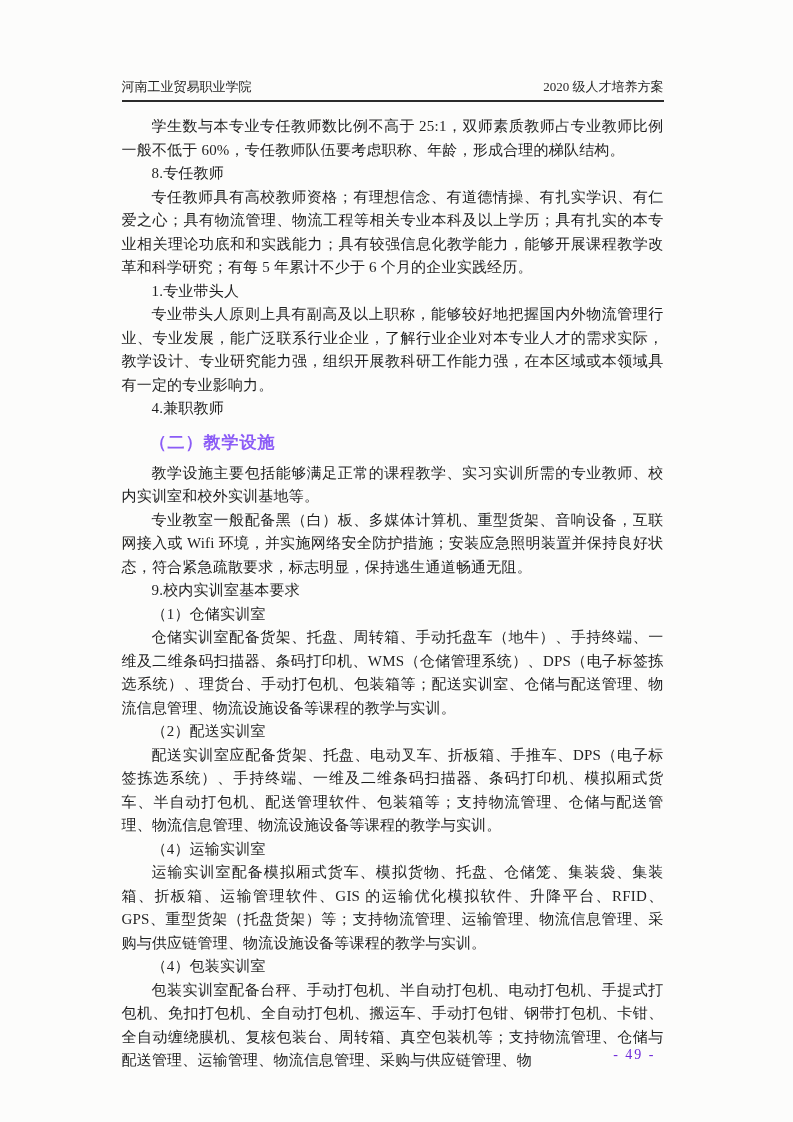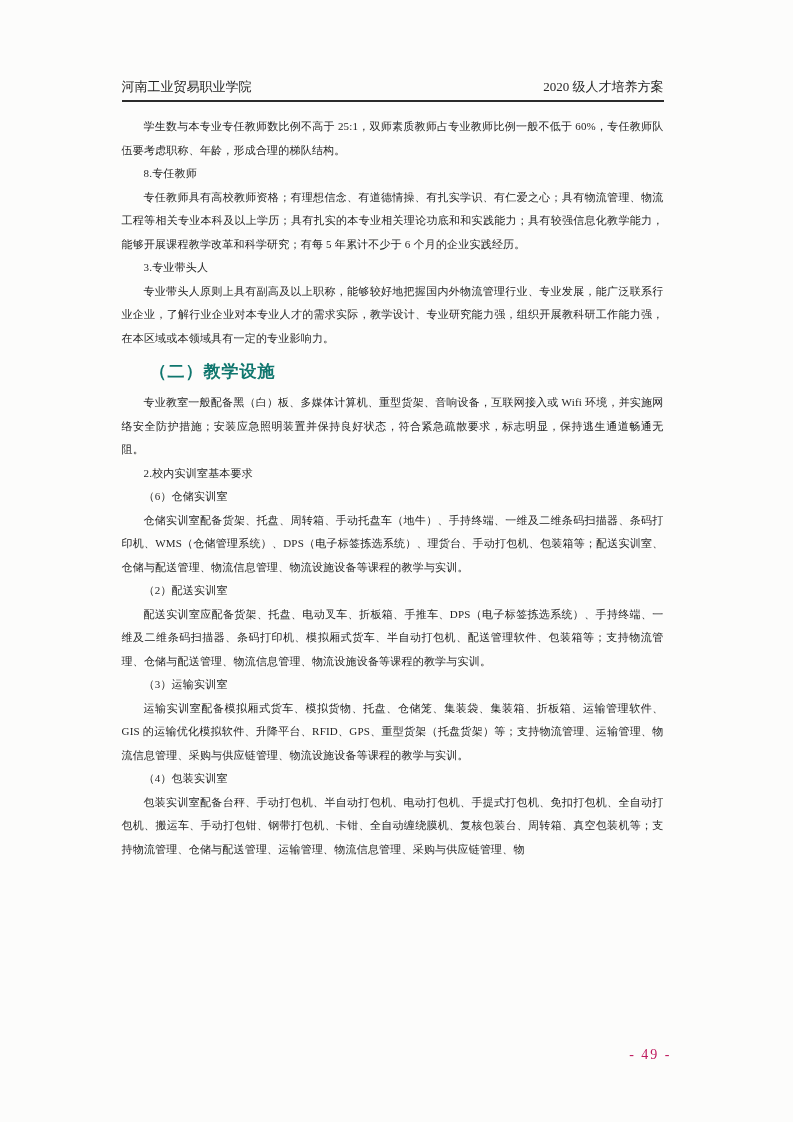--- a/index.html
+++ b/index.html
@@ -30,68 +30,70 @@
     border-bottom: 2px solid #2b2b2b;
     font-size: 13px;
     line-height: 17px;
     color: #242424;
   }
   .doc-body {
     padding-top: 13px;
   }
   .doc-body p.para {
     margin: 0;
-    font-size: 11px;
+    font-size: 15px;
     line-height: 23.5px;
     text-align: justify;
     text-justify: inter-ideograph;
     text-indent: 2em;
     letter-spacing: 0.2px;
   }
   .doc-body h2.heading {
     margin: 9px 0 6px 0;
     font-family: "Liberation Sans", "DejaVu Sans", sans-serif;
     font-weight: bold;
     font-size: 17px;
     line-height: 26px;
     text-indent: 28px;
-    color: #0f766e;
+    color: #8b5cf6;
     letter-spacing: 1px;
   }
   .page-number {
     position: absolute;
     top: 1035px;
-    right: 84px;
+    right: 100px;
     font-size: 14px;
     letter-spacing: 2px;
-    color: #be185d;
+    color: #6d28d9;
   }
 </style>
 </head>
 <body>
 
 <div class="page">
   <div class="content">
     <div class="page-header">
       <span>河南工业贸易职业学院</span>
       <span>2020 级人才培养方案</span>
     </div>
     <div class="doc-body">
         <p class="para">学生数与本专业专任教师数比例不高于 25:1，双师素质教师占专业教师比例一般不低于 60%，专任教师队伍要考虑职称、年龄，形成合理的梯队结构。</p>
         <p class="para">8.专任教师</p>
         <p class="para">专任教师具有高校教师资格；有理想信念、有道德情操、有扎实学识、有仁爱之心；具有物流管理、物流工程等相关专业本科及以上学历；具有扎实的本专业相关理论功底和和实践能力；具有较强信息化教学能力，能够开展课程教学改革和科学研究；有每 5 年累计不少于 6 个月的企业实践经历。</p>
-        <p class="para">3.专业带头人</p>
+        <p class="para">1.专业带头人</p>
         <p class="para">专业带头人原则上具有副高及以上职称，能够较好地把握国内外物流管理行业、专业发展，能广泛联系行业企业，了解行业企业对本专业人才的需求实际，教学设计、专业研究能力强，组织开展教科研工作能力强，在本区域或本领域具有一定的专业影响力。</p>
+        <p class="para">4.兼职教师</p>
         <h2 class="heading">（二）教学设施</h2>
+        <p class="para">教学设施主要包括能够满足正常的课程教学、实习实训所需的专业教师、校内实训室和校外实训基地等。</p>
         <p class="para">专业教室一般配备黑（白）板、多媒体计算机、重型货架、音响设备，互联网接入或 Wifi 环境，并实施网络安全防护措施；安装应急照明装置并保持良好状态，符合紧急疏散要求，标志明显，保持逃生通道畅通无阻。</p>
-        <p class="para">2.校内实训室基本要求</p>
-        <p class="para">（6）仓储实训室</p>
+        <p class="para">9.校内实训室基本要求</p>
+        <p class="para">（1）仓储实训室</p>
         <p class="para">仓储实训室配备货架、托盘、周转箱、手动托盘车（地牛）、手持终端、一维及二维条码扫描器、条码打印机、WMS（仓储管理系统）、DPS（电子标签拣选系统）、理货台、手动打包机、包装箱等；配送实训室、仓储与配送管理、物流信息管理、物流设施设备等课程的教学与实训。</p>
         <p class="para">（2）配送实训室</p>
         <p class="para">配送实训室应配备货架、托盘、电动叉车、折板箱、手推车、DPS（电子标签拣选系统）、手持终端、一维及二维条码扫描器、条码打印机、模拟厢式货车、半自动打包机、配送管理软件、包装箱等；支持物流管理、仓储与配送管理、物流信息管理、物流设施设备等课程的教学与实训。</p>
-        <p class="para">（3）运输实训室</p>
+        <p class="para">（4）运输实训室</p>
         <p class="para">运输实训室配备模拟厢式货车、模拟货物、托盘、仓储笼、集装袋、集装箱、折板箱、运输管理软件、GIS 的运输优化模拟软件、升降平台、RFID、GPS、重型货架（托盘货架）等；支持物流管理、运输管理、物流信息管理、采购与供应链管理、物流设施设备等课程的教学与实训。</p>
         <p class="para">（4）包装实训室</p>
         <p class="para">包装实训室配备台秤、手动打包机、半自动打包机、电动打包机、手提式打包机、免扣打包机、全自动打包机、搬运车、手动打包钳、钢带打包机、卡钳、全自动缠绕膜机、复核包装台、周转箱、真空包装机等；支持物流管理、仓储与配送管理、运输管理、物流信息管理、采购与供应链管理、物</p>
       </div>
   </div>
   <div class="page-number">- 49 -</div>
 </div>
 
 </body></html>

